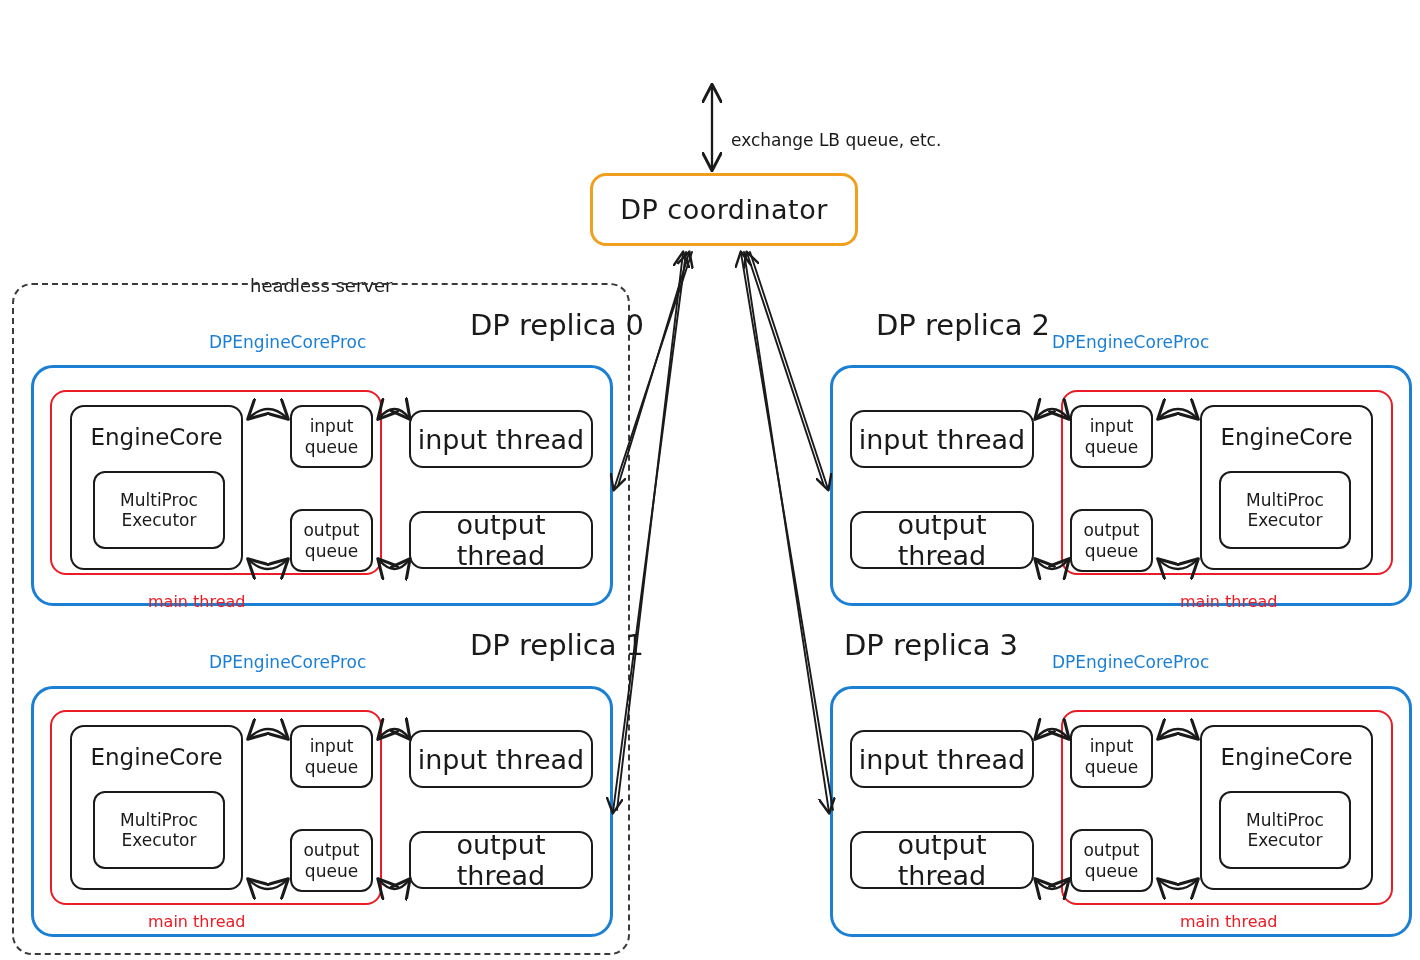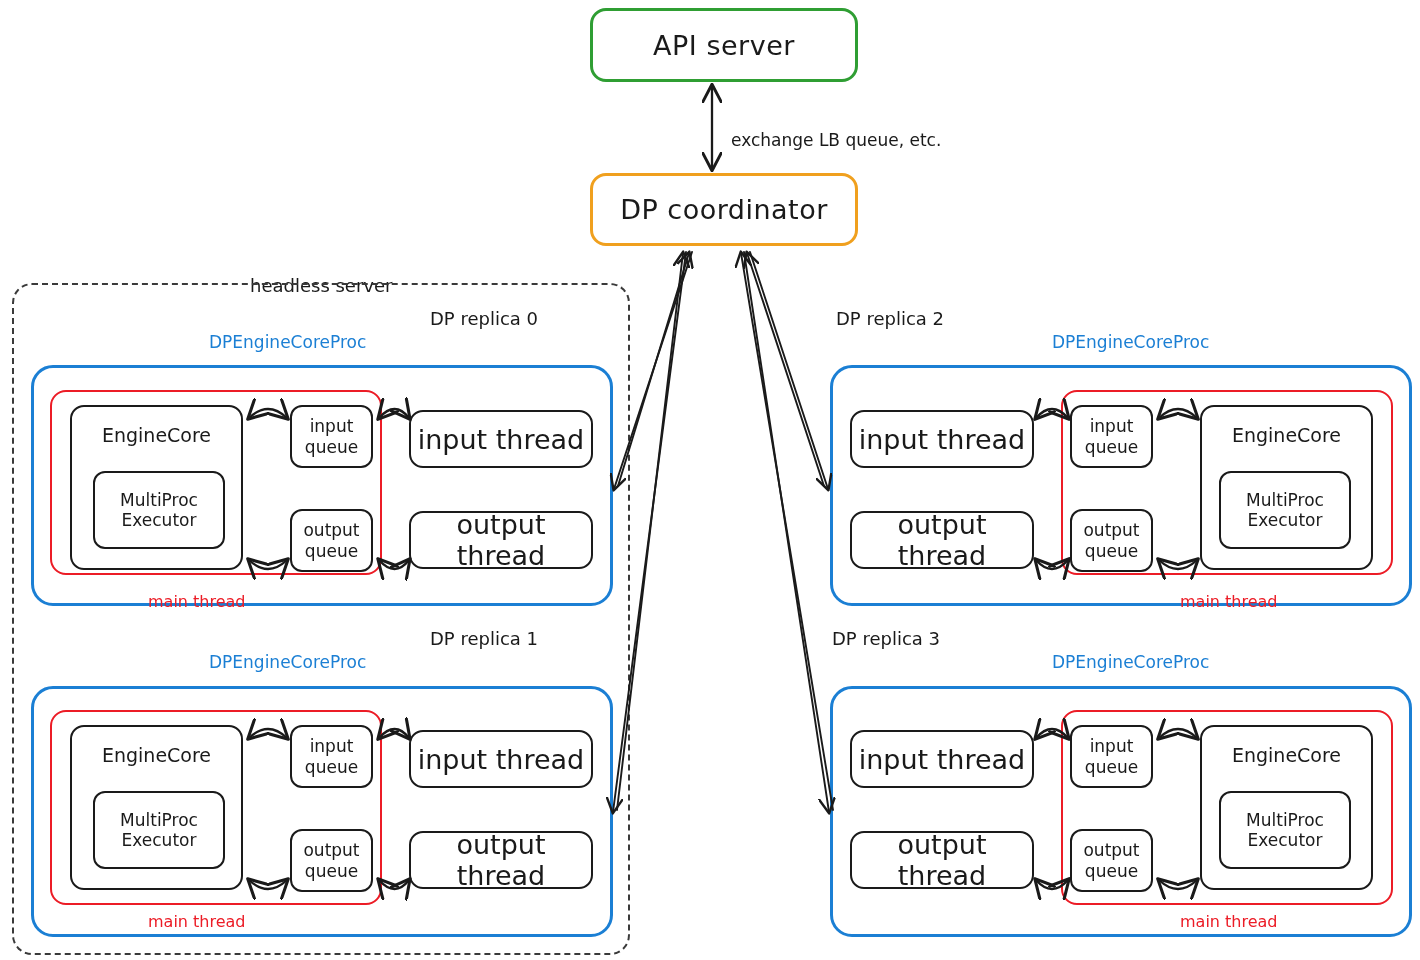--- a/index.html
+++ b/index.html
@@ -16,41 +16,38 @@
   .orange{border-color:#f0a01e;text-align:right;}
 
   .proc{position:absolute;box-sizing:border-box;border:3px solid #1b7fd4;
         border-radius:22px;background:transparent;}
   .mainthread{position:absolute;box-sizing:border-box;border:2.2px solid #ec1c26;
         border-radius:16px;background:transparent;}
   .headless{position:absolute;box-sizing:border-box;border:2.2px dashed #3a3a3a;
         border-radius:20px;background:transparent;}
 
   .lbl{position:absolute;color:#1a1a1a;white-space:nowrap;background:transparent;}
-  .lbl-replica{font-size:18px;}
+  .lbl-replica{font-size:29px;margin-left:40px;}
   .lbl-proc{font-size:17px;color:#1b7fd4;}
   .lbl-main{font-size:16px;color:#ec1c26;}
   .lbl-headless{font-size:18px;margin-top:24px;}
   .lbl-edge{font-size:17px;}
 
   .t16{font-size:17px;line-height:1.18;}
-  .t19{font-size:19px;}
+  .t19{font-size:23px;}
   .t20{font-size:27px;}
 
   svg.overlay{position:absolute;left:0;top:0;width:1420px;height:960px;
               pointer-events:none;overflow:visible;}
 </style>
 </head>
 <body>
 
 <div id="stage">
 
-  <div class="box node topnode green" style="left:590px;top:8px;width:268px;height:74px;">
-    <span>API server</span>
-  </div>
 
   <div class="box node topnode orange" style="left:590px;top:173px;width:268px;height:73px;">
     <span>DP coordinator</span>
   </div>
 
   <div class="lbl lbl-edge" style="left:731px;top:130px;">
     <span>exchange LB queue, etc.</span>
   </div>
 
   <div class="lbl lbl-headless" style="left:250px;top:251px;">
@@ -159,21 +156,21 @@
   </div>
 
   <div class="box node" style="left:1200px;top:405px;width:173px;height:165px;align-items:flex-start;padding-top:17px;">
     <span class="t19">EngineCore</span>
   </div>
   <div class="box node thin" style="left:1219px;top:471px;width:132px;height:78px;border-radius:12px;flex-direction:column;">
     <span class="t16">MultiProc</span>
     <span class="t16">Executor</span>
   </div>
 
-  <div class="lbl lbl-replica" style="left:832px;top:628px;">
+  <div class="lbl lbl-replica" style="left:804px;top:628px;">
     <span>DP replica 3</span>
   </div>
   <div class="lbl lbl-proc" style="left:1052px;top:652px;">
     <span>DPEngineCoreProc</span>
   </div>
   <div class="proc" style="left:830px;top:686px;width:582px;height:251px;"></div>
   <div class="mainthread" style="left:1061px;top:710px;width:332px;height:195px;"></div>
   <div class="lbl lbl-main" style="left:1180px;top:912px;">
     <span>main thread</span>
   </div>

